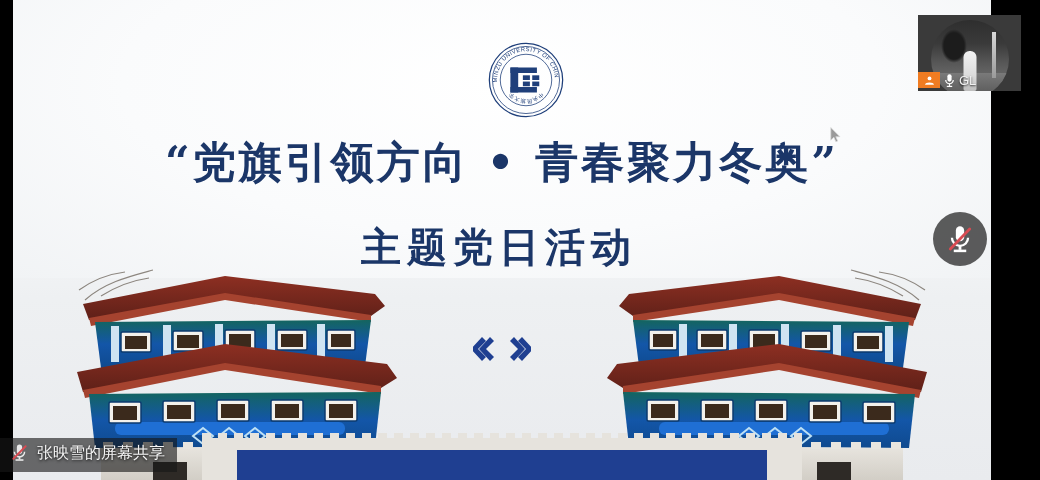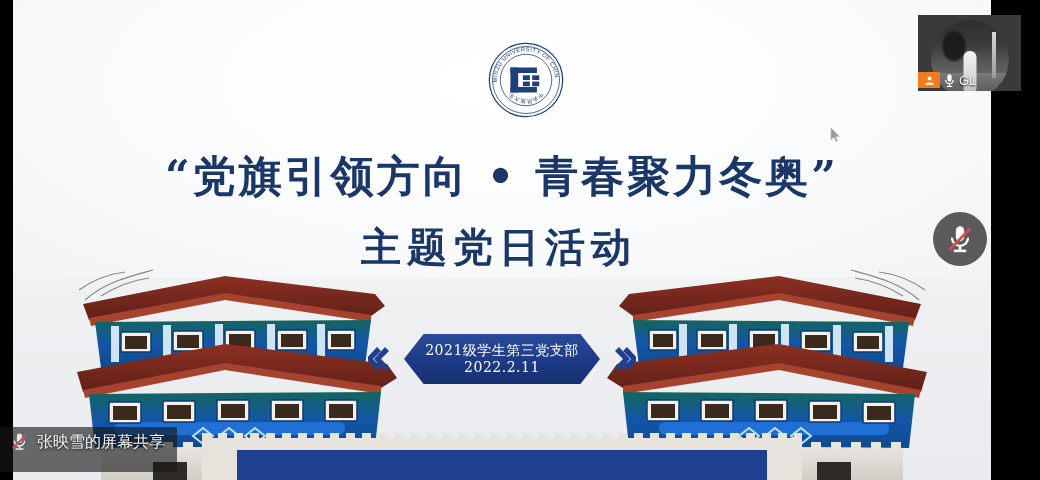--- a/index.html
+++ b/index.html
@@ -32,21 +32,21 @@
   }
 
   
   #seal {
     position: absolute; left: 474px; top: 41px; width: 78px; height: 78px;
   }
   #seal svg { width: 100%; height: 100%; display: block; }
 
   
   #title-main {
-    position: absolute; left: 0; right: 0; top: 148px;
+    position: absolute; left: 0; right: 0; top: 134px;
     text-align: center;
     font-family: "DejaVu Serif", "Liberation Serif", serif;
     font-size: 43px; font-weight: 700; letter-spacing: 3px;
     color: #1b3668;
     white-space: nowrap;
   }
   #title-sub {
     position: absolute; left: 0; right: 6px; top: 220px;
     text-align: center;
     font-family: Liberation Serif, serif;
@@ -155,21 +155,21 @@
     width: 54px; height: 54px; border-radius: 50%;
     background: rgba(30,30,30,.72);
     display: flex; align-items: center; justify-content: center;
   }
   #mute-button svg { width: 30px; height: 30px; display: block; }
 
   
   #share-status {
     position: absolute; left: 0; bottom: 8px;
     display: flex; align-items: center; gap: 8px;
-    padding: 5px 12px 21px 10px;
+    padding: 5px 12px 10px 10px;
     background: rgba(22,22,22,.62);
   }
   #share-status .micoff { width: 19px; height: 19px; display: block; }
   #share-status .txt {
     color: #f5f5f5; font-size: 16px; line-height: 18px;
     font-family: "Liberation Sans", "DejaVu Sans", sans-serif;
     text-shadow: 0 1px 3px rgba(0,0,0,.9);
   }
 
   
@@ -404,24 +404,20 @@
     <div id="title-main">“党旗引领方向 • 青春聚力冬奥”</div>
     <div id="title-sub">主题党日活动</div>
 
     <div id="banner-wrap">
       <span class="chev">
         <svg viewBox="0 0 22 30" xmlns="http://www.w3.org/2000/svg">
           <path d="M17 3 L6 15 L17 27 L21 23 L13 15 L21 7 Z" fill="#1f3f91"></path>
           <path d="M9 3 L-2 15 L9 27 L13 23 L5 15 L13 7 Z" fill="#1f3f91"></path>
         </svg>
       </span>
-      <div id="banner">
-        <span class="l1">2021级学生第三党支部</span>
-        <span class="l2">2022.2.11</span>
-      </div>
       <span class="chev">
         <svg viewBox="0 0 22 30" xmlns="http://www.w3.org/2000/svg">
           <path d="M5 3 L16 15 L5 27 L1 23 L9 15 L1 7 Z" fill="#1f3f91"></path>
           <path d="M13 3 L24 15 L13 27 L9 23 L17 15 L9 7 Z" fill="#1f3f91"></path>
         </svg>
       </span>
     </div>
   </div>
 
   <div class="letterbox" id="lb-left"></div>

